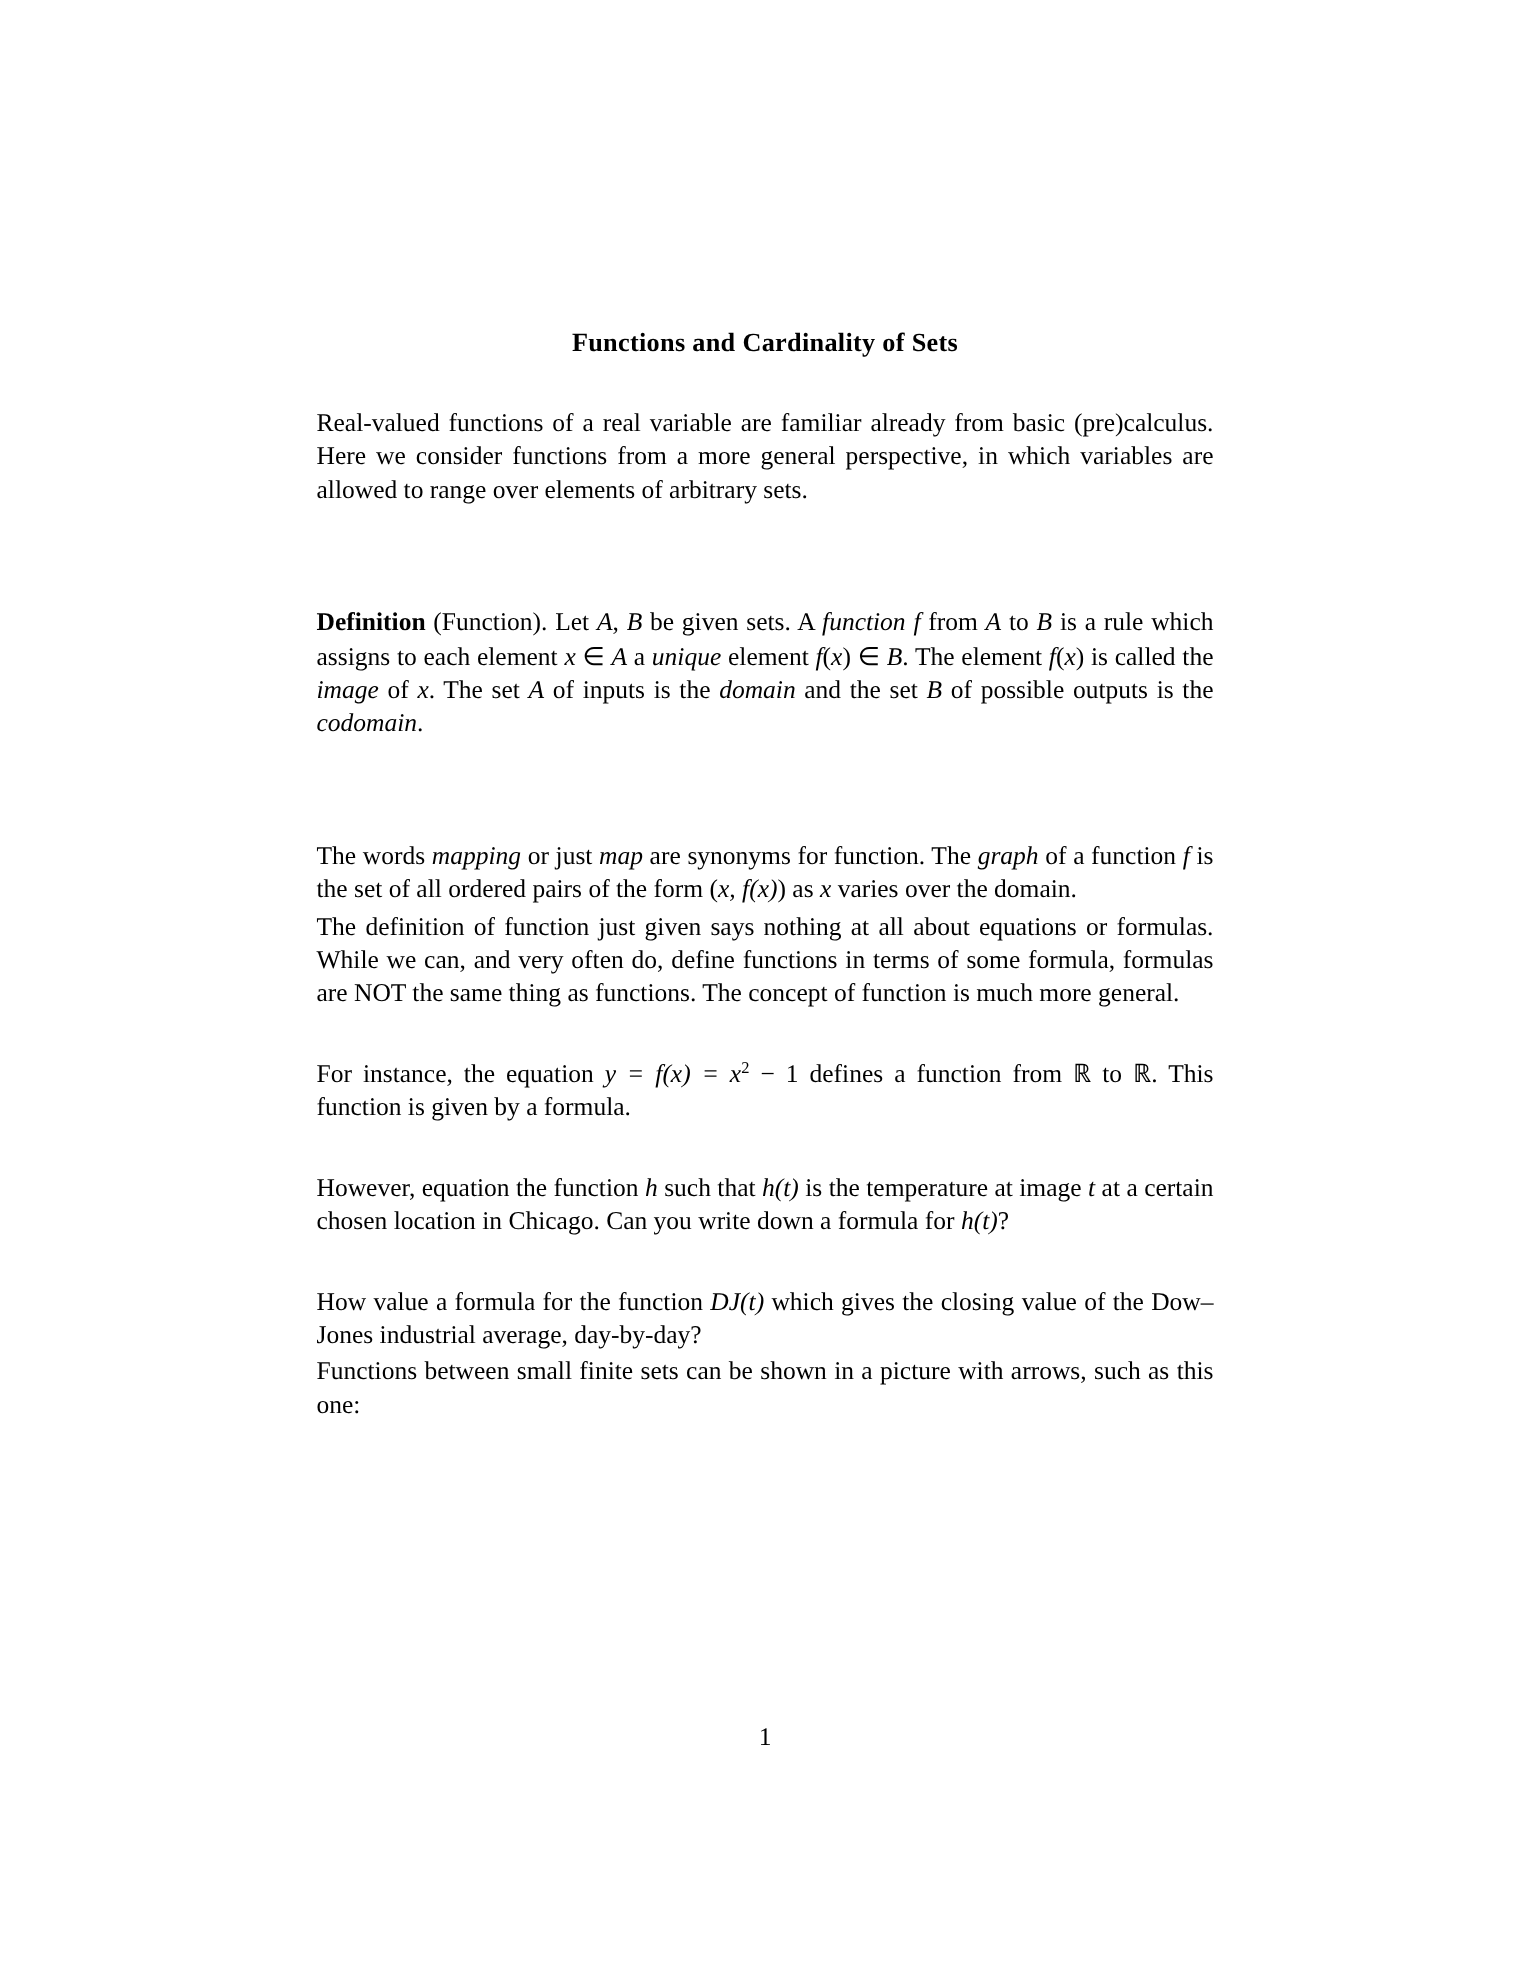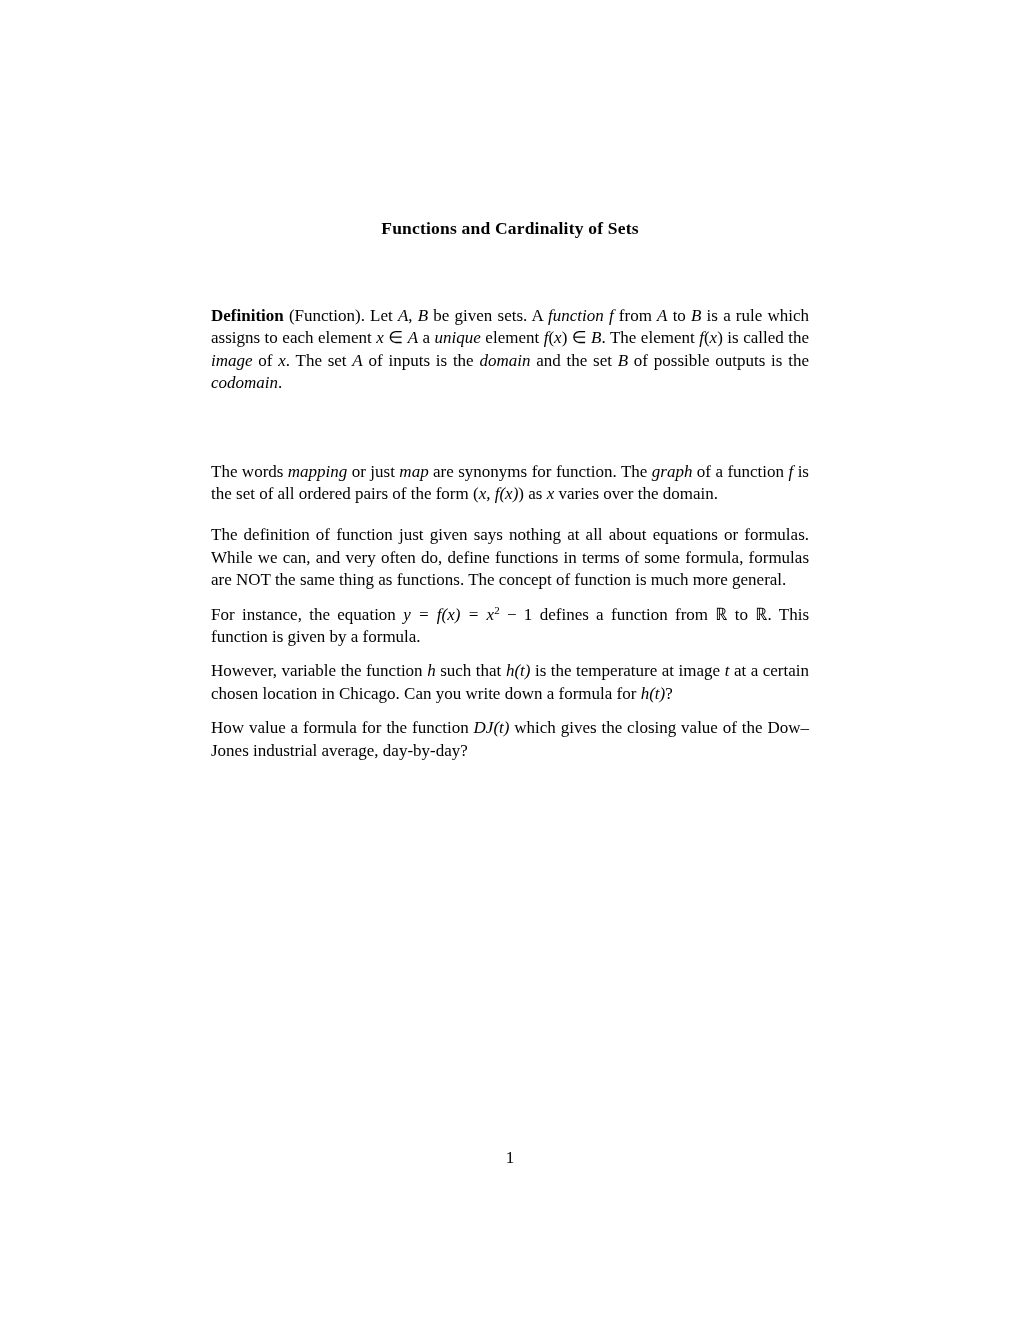--- a/index.html
+++ b/index.html
@@ -34,43 +34,45 @@
     letter-spacing: 0.2px;
   }
   .para {
     font-size: 17px;
     line-height: 22.4px;
     text-align: justify;
     margin: 0;
   }
   .sp-first { margin-top: 32px; }
   .sp-lg    { margin-top: 66px; }
-  .sp-md    { margin-top: 12px; }
-  .sp-sm    { margin-top: 19px; }
+  .sp-md    { margin-top: 31px; }
+  .sp-sm    { margin-top: 2px; }
   .it  { font-style: italic; }
   .bd  { font-weight: bold; }
   .sup { font-size: 11px; vertical-align: 6px; line-height: 0; }
   .page-number {
     position: absolute;
     top: 1148px;
     left: 211px;
     width: 598px;
     text-align: center;
     font-size: 17px;
   }
 </style>
 </head>
 <body>
 
 <div class="page">
   <div class="content">
     <div class="doc-title">Functions and Cardinality of Sets</div>
     <div id="paragraphs">
+        <p class="para sp-first"><span>Real-valued functions of a real variable are familiar already from basic (pre)calculus. Here we consider functions from a more general perspective, in which variables are allowed to range over elements of arbitrary sets.</span></p>
         <p class="para sp-lg"><span class="bd">Definition</span><span> (Function). Let </span><span class="it">A</span><span>, </span><span class="it">B</span><span> be given sets. A </span><span class="it">function f</span><span> from </span><span class="it">A</span><span> to </span><span class="it">B</span><span> is a rule which assigns to each element </span><span class="it">x</span><span> ∈ </span><span class="it">A</span><span> a </span><span class="it">unique</span><span> element </span><span class="it">f</span><span>(</span><span class="it">x</span><span>) ∈ </span><span class="it">B</span><span>. The element </span><span class="it">f</span><span>(</span><span class="it">x</span><span>) is called the </span><span class="it">image</span><span> of </span><span class="it">x</span><span>. The set </span><span class="it">A</span><span> of inputs is the </span><span class="it">domain</span><span> and the set </span><span class="it">B</span><span> of possible outputs is the </span><span class="it">codomain</span><span>.</span></p>
         <p class="para sp-lg"><span>The words </span><span class="it">mapping</span><span> or just </span><span class="it">map</span><span> are synonyms for function. The </span><span class="it">graph</span><span> of a function </span><span class="it">f</span><span> is the set of all ordered pairs of the form (</span><span class="it">x, f(x)</span><span>) as </span><span class="it">x</span><span> varies over the domain.</span></p>
         <p class="para sp-sm"><span>The definition of function just given says nothing at all about equations or formulas. While we can, and very often do, define functions in terms of some formula, formulas are NOT the same thing as functions. The concept of function is much more general.</span></p>
         <p class="para sp-md"><span>For instance, the equation </span><span class="it">y = f(x) = x</span><span class="sup">2</span><span> − 1 defines a function from ℝ to ℝ. This function is given by a formula.</span></p>
-        <p class="para sp-md"><span>However, variable the function </span><span class="it">h</span><span> such that </span><span class="it">h(t)</span><span> is the temperature at image </span><span class="it">t</span><span> at a certain chosen location in Chicago. Can you write down a formula for </span><span class="it">h(t)</span><span>?</span></p>
+        <p class="para sp-md"><span>However, equation the function </span><span class="it">h</span><span> such that </span><span class="it">h(t)</span><span> is the temperature at image </span><span class="it">t</span><span> at a certain chosen location in Chicago. Can you write down a formula for </span><span class="it">h(t)</span><span>?</span></p>
         <p class="para sp-md"><span>How value a formula for the function </span><span class="it">DJ(t)</span><span> which gives the closing value of the Dow–Jones industrial average, day-by-day?</span></p>
+        <p class="para sp-sm"><span>Functions between small finite sets can be shown in a picture with arrows, such as this one:</span></p>
       </div>
   </div>
   <div class="page-number">1</div>
 </div>
 
 </body></html>

